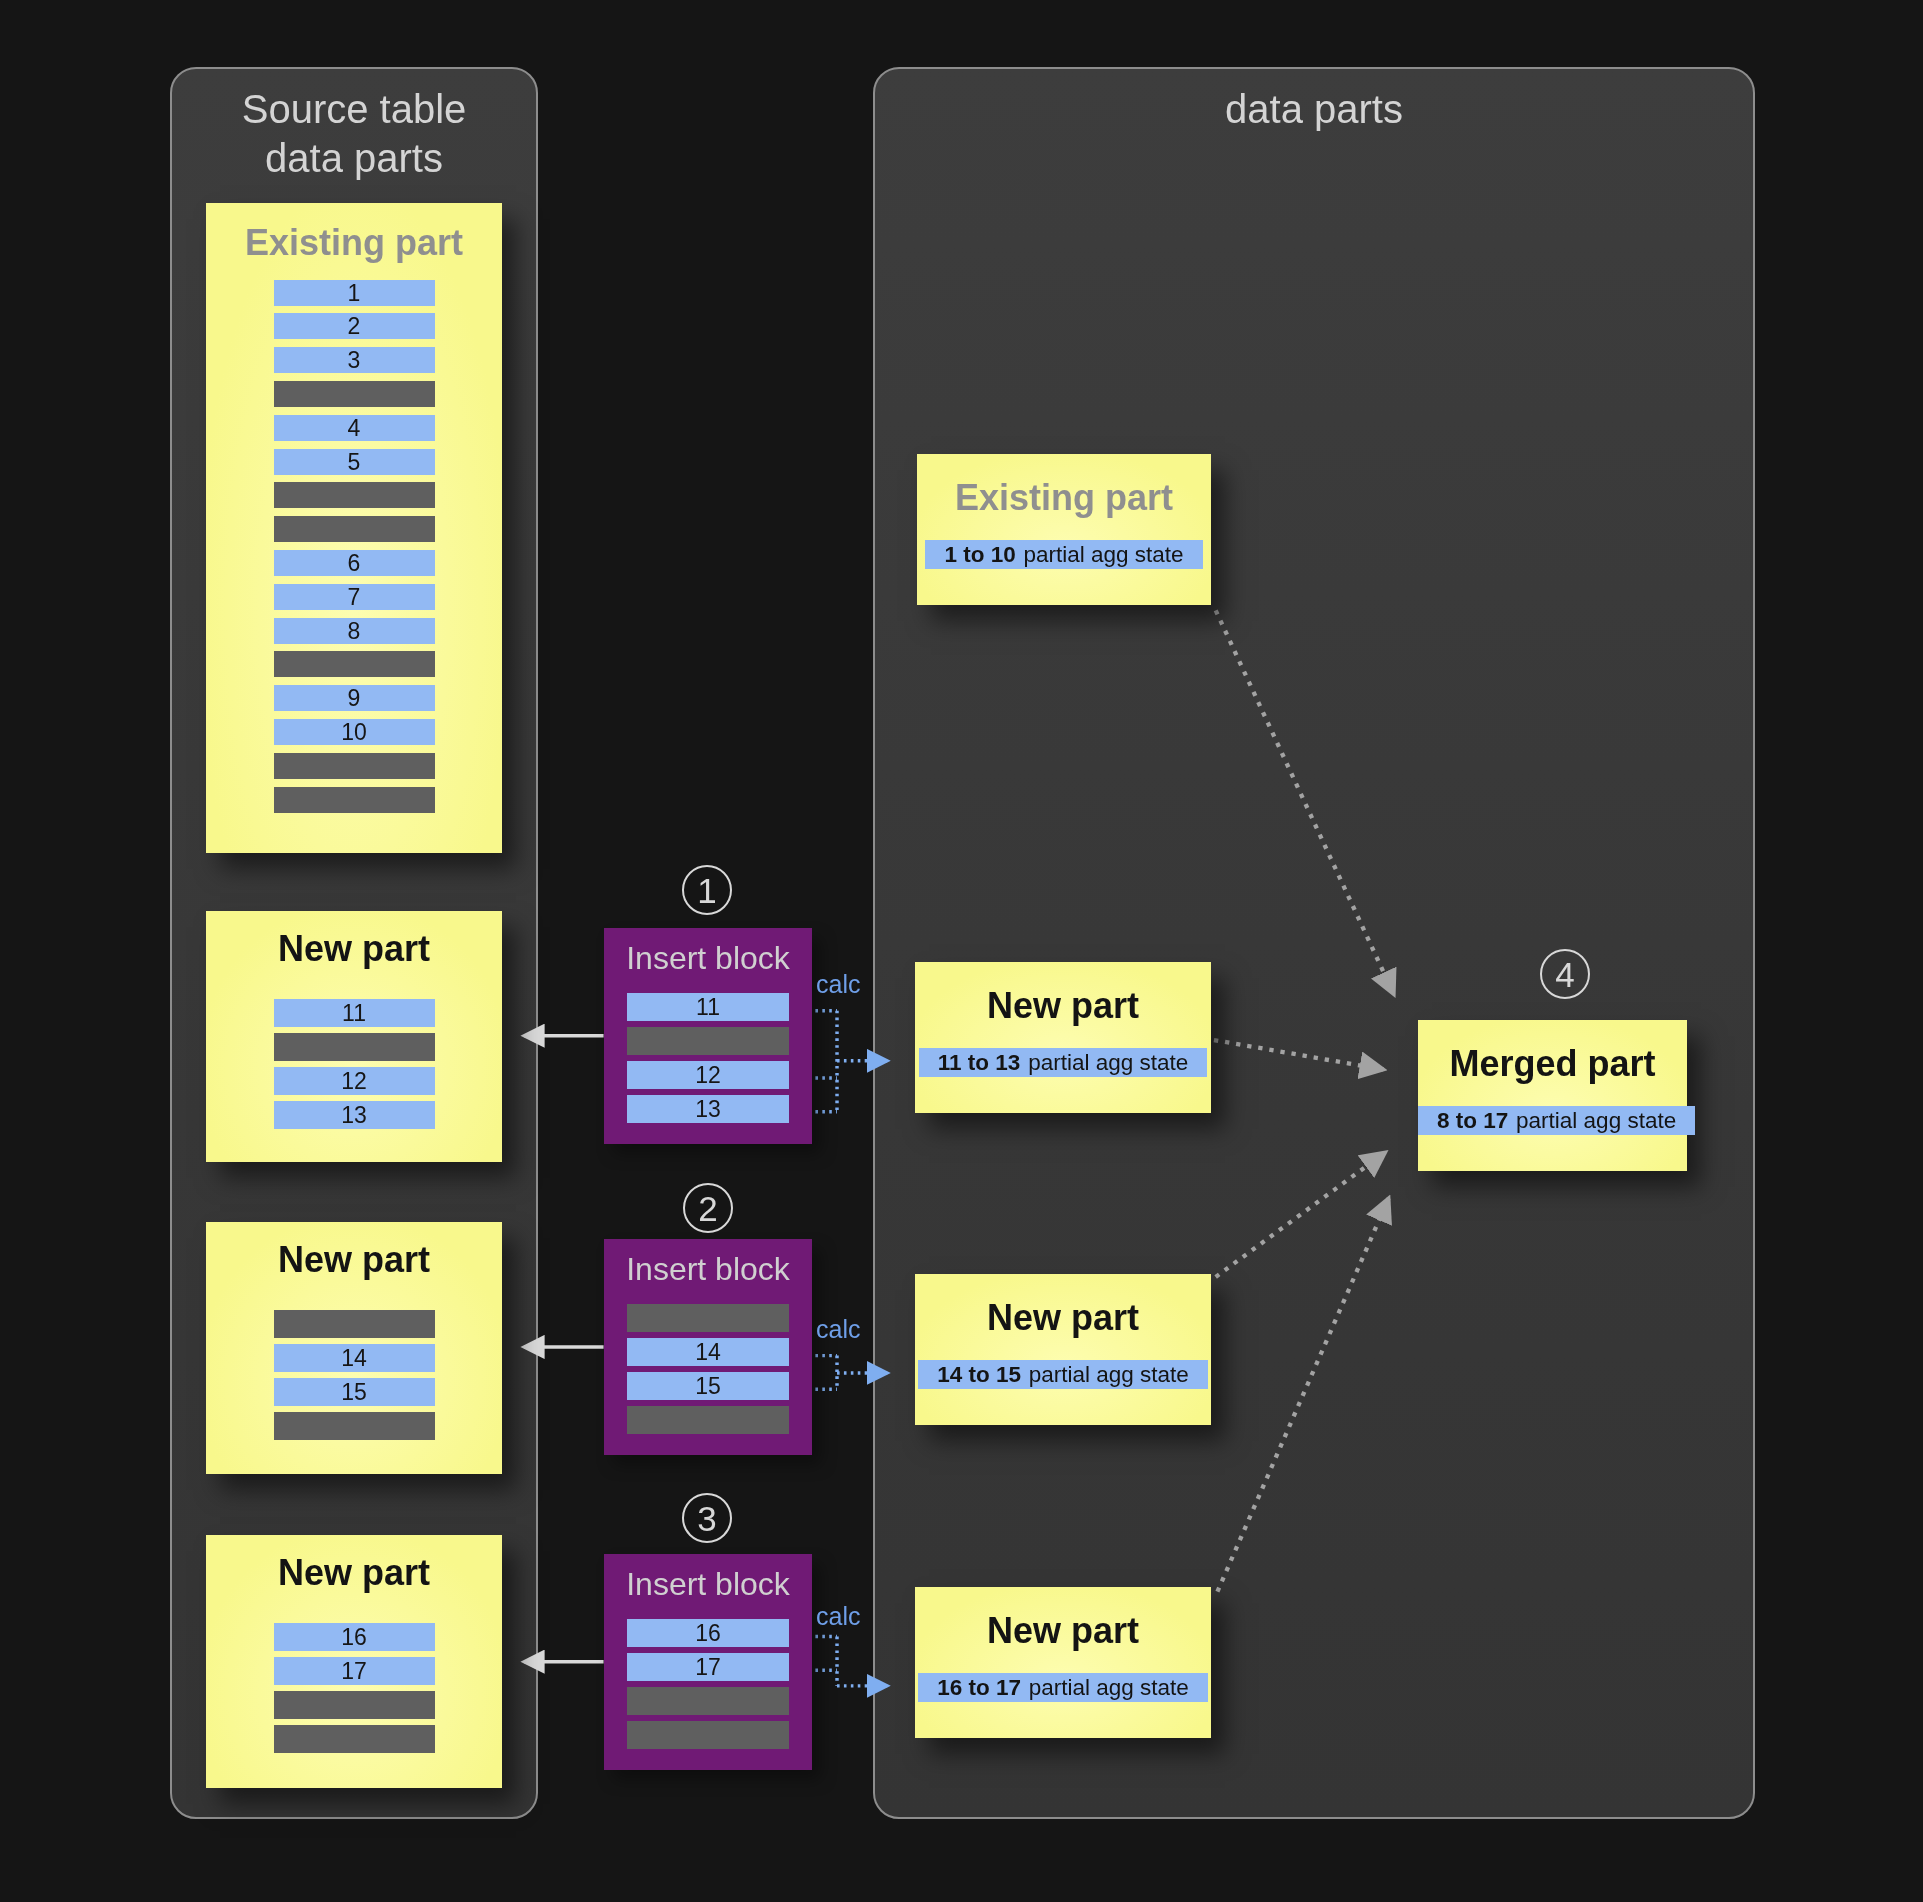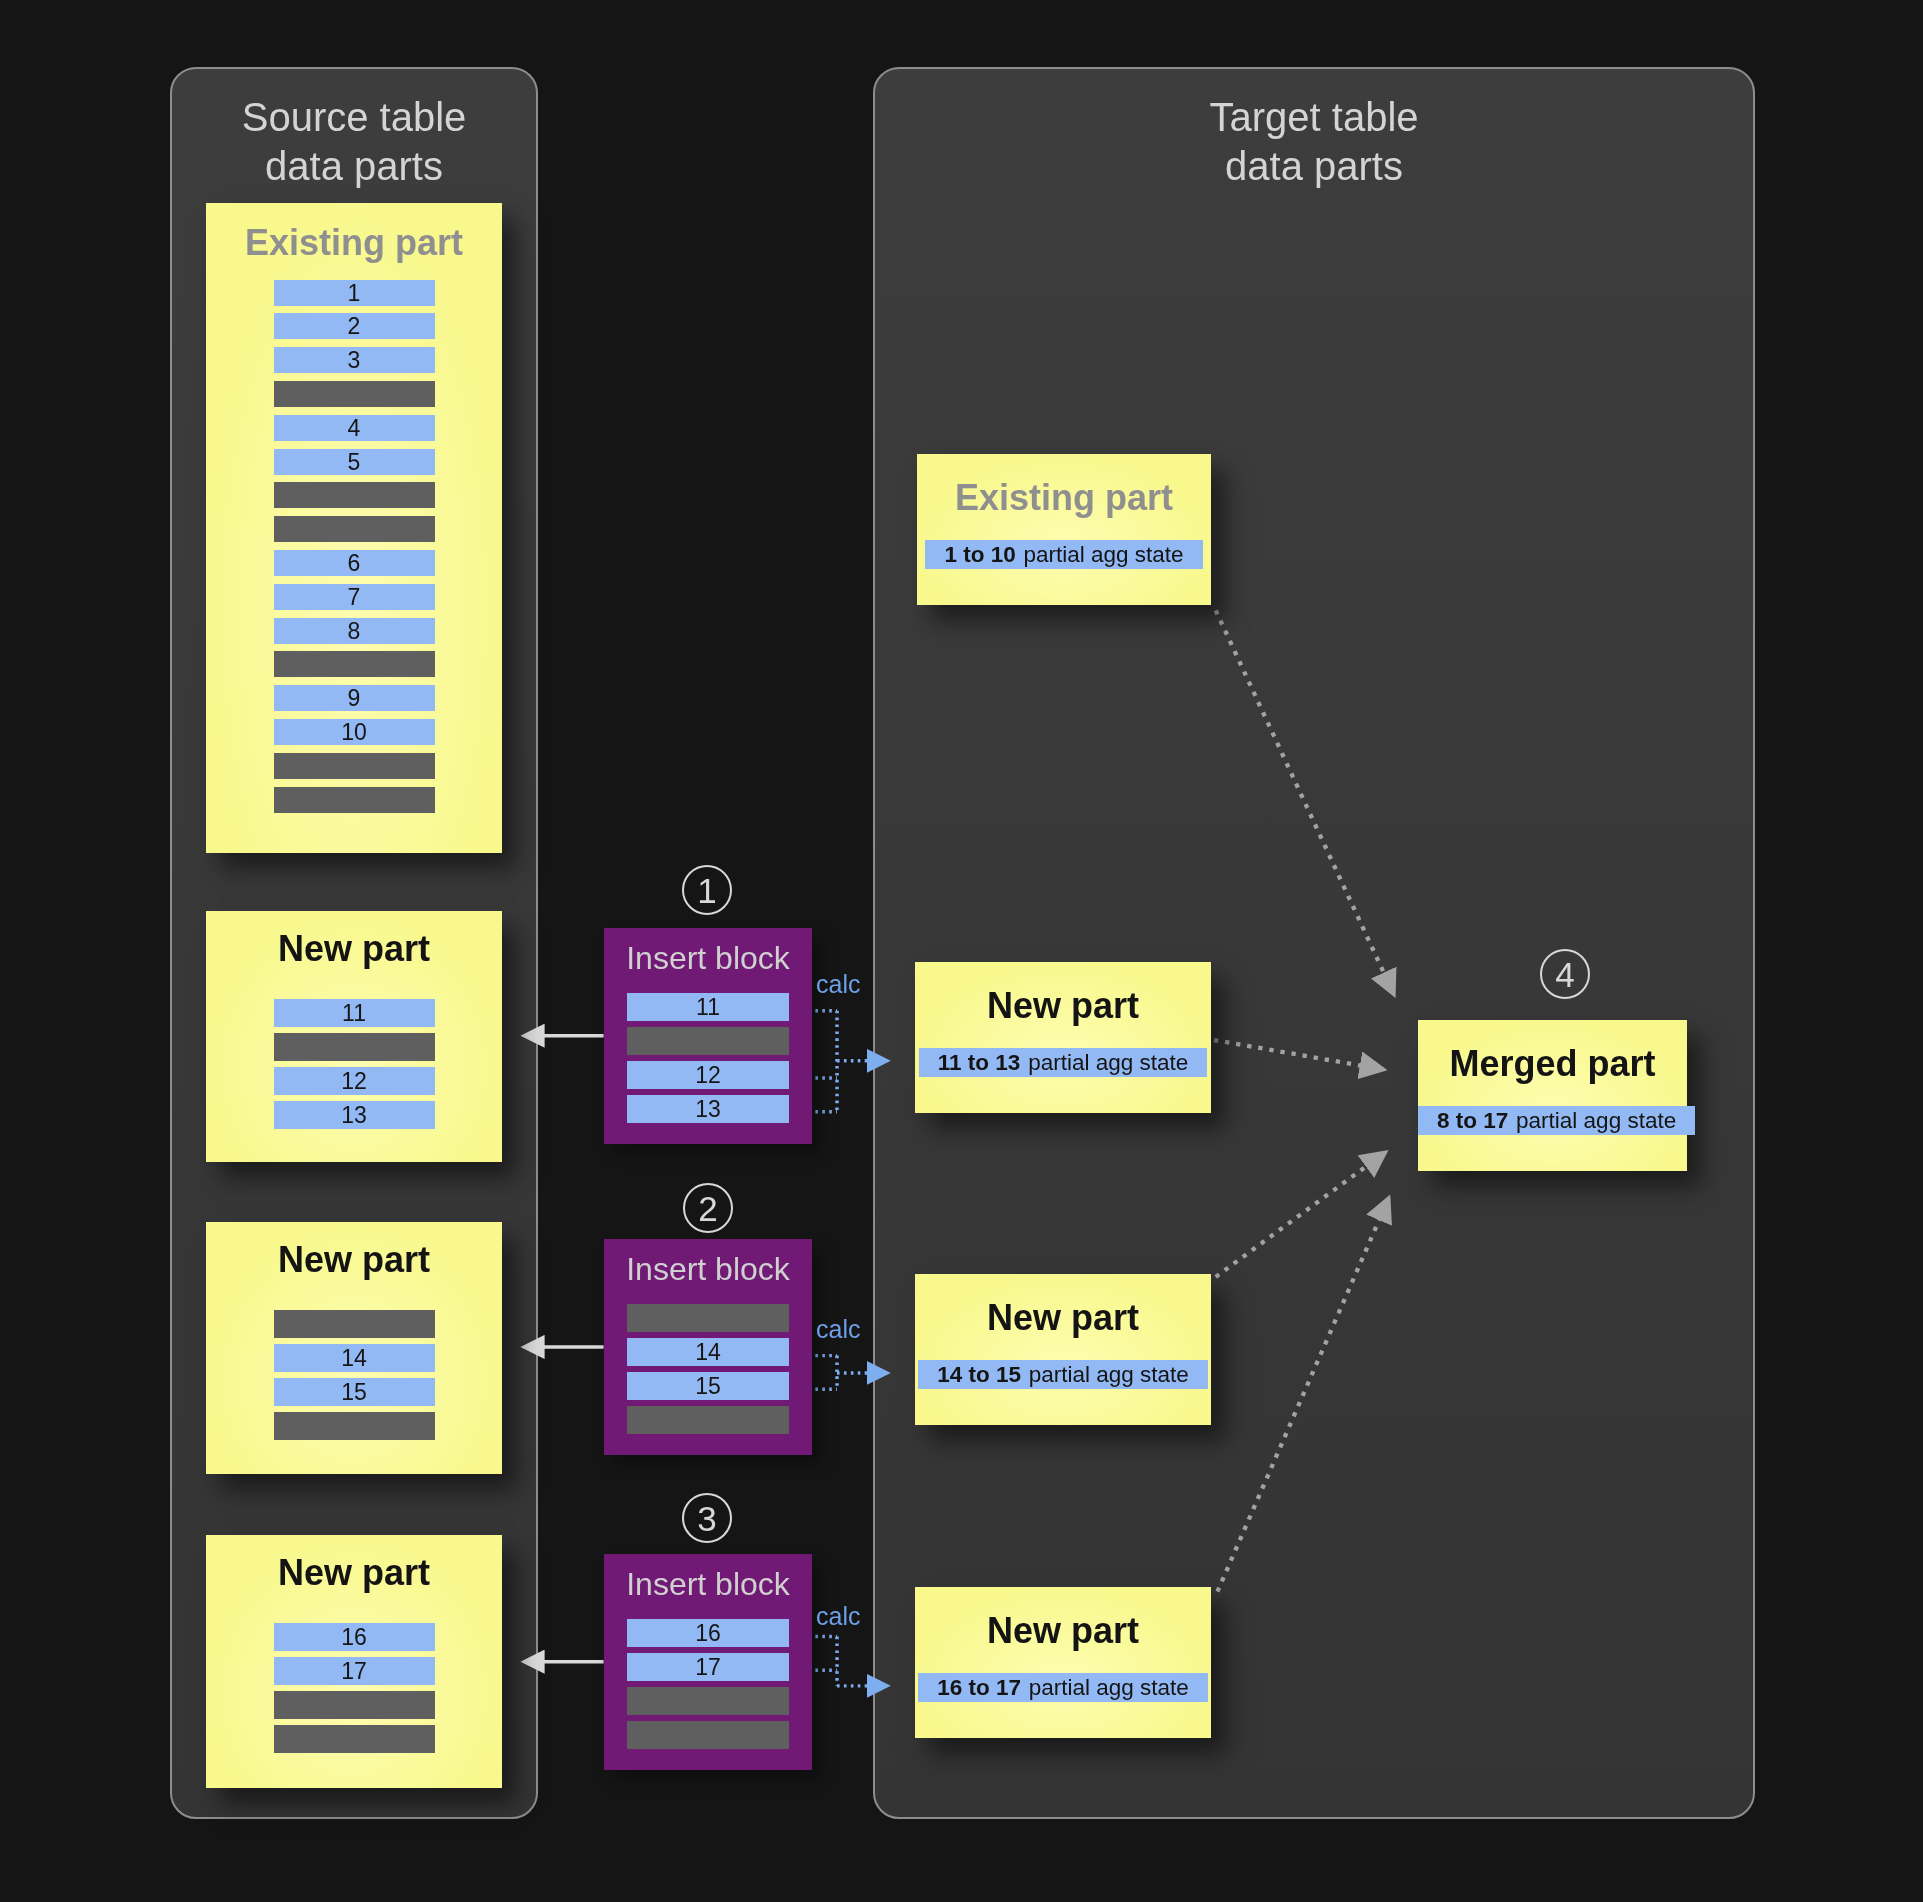--- a/index.html
+++ b/index.html
@@ -7,21 +7,21 @@
     position:relative;width:1923px;height:1902px;overflow:hidden;
     background:#151515;
     font-family:"Liberation Sans", sans-serif;
   }
   .panel{
     position:absolute;border:2.6px solid #8d8d8d;border-radius:26px;
     background:linear-gradient(180deg,#3d3d3d 0%,#373737 60%,#343434 100%);
     box-sizing:border-box;
   }
   .panel-title{
-    padding-top:24px;text-align:center;color:#d4d4d4;
+    padding-top:16px;text-align:center;color:#d4d4d4;
     font-size:40px;line-height:49px;font-weight:400;
   }
   .part{
     position:absolute;box-sizing:border-box;text-align:center;
     background:radial-gradient(ellipse at 50% 62%, #fdfdb0 0%, #f8f88c 75%);
     box-shadow:14px 15.6px 22.5px rgba(0,0,0,0.5);
   }
   .part-title{font-size:36px;line-height:42px;font-weight:700;}
   .title-gray{color:#8f8f8f;}
   .title-black{color:#141414;text-align:center;}
@@ -60,21 +60,20 @@
 
   <section class="panel" style="left:170px;top:67px;width:368px;height:1752px;">
     <div class="panel-title">
       <div>Source table</div>
       <div>data parts</div>
     </div>
   </section>
 
   <section class="panel" style="left:873px;top:67px;width:882px;height:1752px;">
     <div class="panel-title">
-      <div>Target table</div>
       <div>data parts</div>
     </div>
   </section>
 
   <svg class="overlay" width="1923" height="1902" viewBox="0 0 2224 2200">
     <defs>
       <marker id="ah-white" viewBox="0 0 10 10" refX="8.5" refY="5" markerWidth="7" markerHeight="7" orient="auto">
         <path d="M0 0 L10 5 L0 10 z" fill="#d9d9d9"></path>
       </marker>
       <marker id="ah-blue" viewBox="0 0 10 10" refX="8.5" refY="5" markerWidth="7" markerHeight="7" orient="auto">

